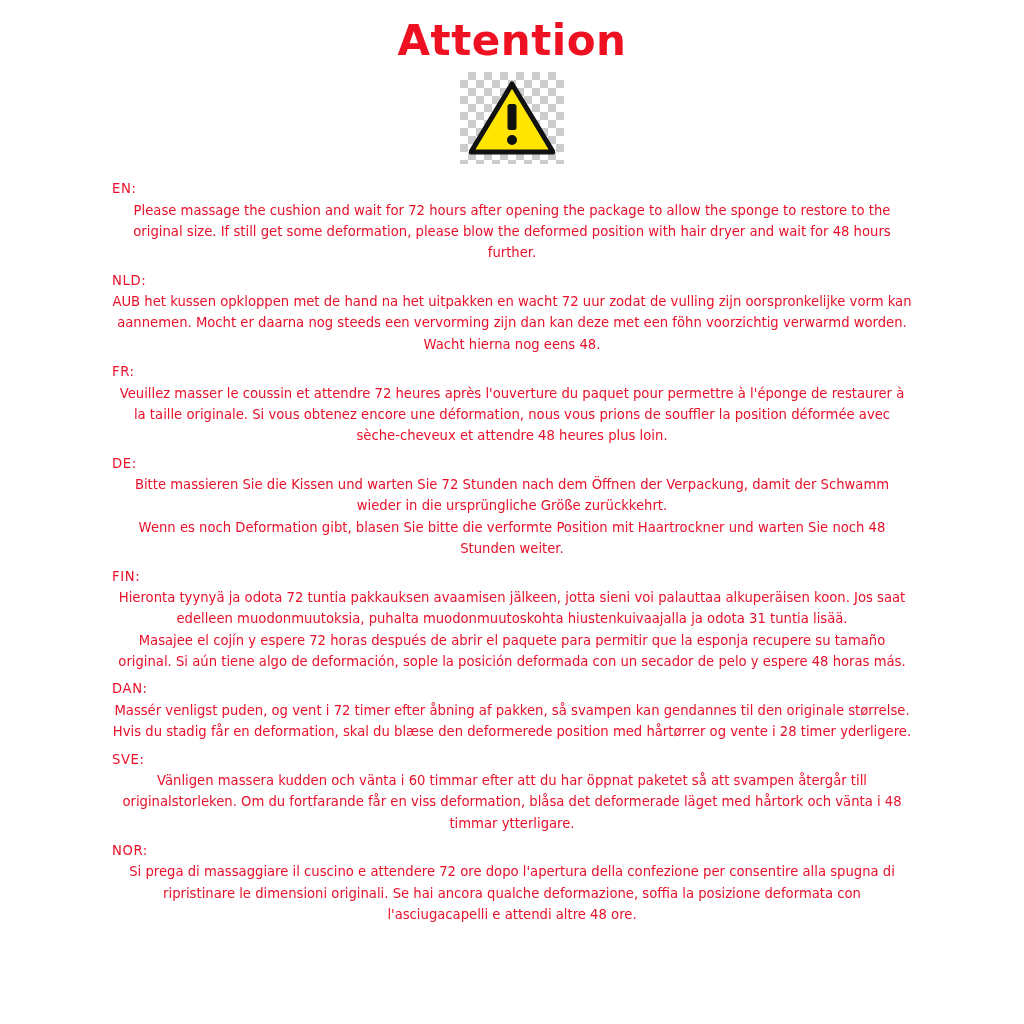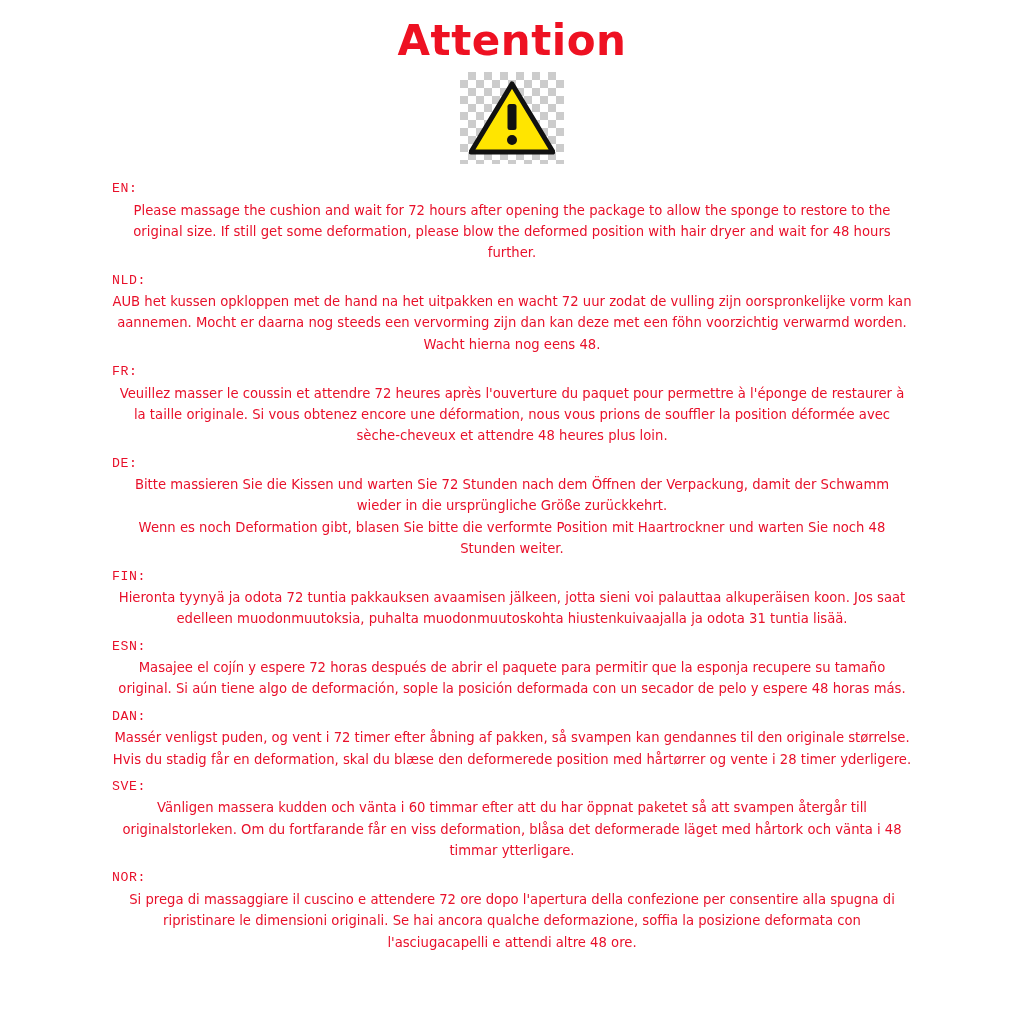--- a/index.html
+++ b/index.html
@@ -51,21 +51,20 @@
     justify-content: center;
   }
   .content {
     margin: 14px 112px 0 112px;
     font-size: 13.2px;
     line-height: 1.62;
   }
   .lang-code {
     margin: 6px 0 0 0;
     letter-spacing: 0.6px;
-    font-family: Liberation Mono, monospace;
   }
   .lang-body {
     margin: 0;
     text-align: center;
   }
   .block:first-child .lang-code {
     margin-top: 0;
   }
 </style>
 </head>
@@ -107,21 +106,20 @@
       <div class="lang-body" style="white-space: pre-line;">Bitte massieren Sie die Kissen und warten Sie 72 Stunden nach dem Öffnen der Verpackung, damit der Schwamm wieder in die ursprüngliche Größe zurückkehrt.
 Wenn es noch Deformation gibt, blasen Sie bitte die verformte Position mit Haartrockner und warten Sie noch 48 Stunden weiter.</div>
     </div>
 
     <div class="block">
       <div class="lang-code">FIN:</div>
       <div class="lang-body">Hieronta tyynyä ja odota 72 tuntia pakkauksen avaamisen jälkeen, jotta sieni voi palauttaa alkuperäisen koon. Jos saat edelleen muodonmuutoksia, puhalta muodonmuutoskohta hiustenkuivaajalla ja odota 31 tuntia lisää.</div>
     </div>
 
     <div class="block">
-      <div class="lang-code">ESN:</div>
       <div class="lang-body">Masajee el cojín y espere 72 horas después de abrir el paquete para permitir que la esponja recupere su tamaño original. Si aún tiene algo de deformación, sople la posición deformada con un secador de pelo y espere 48 horas más.</div>
     </div>
 
     <div class="block">
       <div class="lang-code">DAN:</div>
       <div class="lang-body">Massér venligst puden, og vent i 72 timer efter åbning af pakken, så svampen kan gendannes til den originale størrelse. Hvis du stadig får en deformation, skal du blæse den deformerede position med hårtørrer og vente i 28 timer yderligere.</div>
     </div>
 
     <div class="block">
       <div class="lang-code">SVE:</div>

